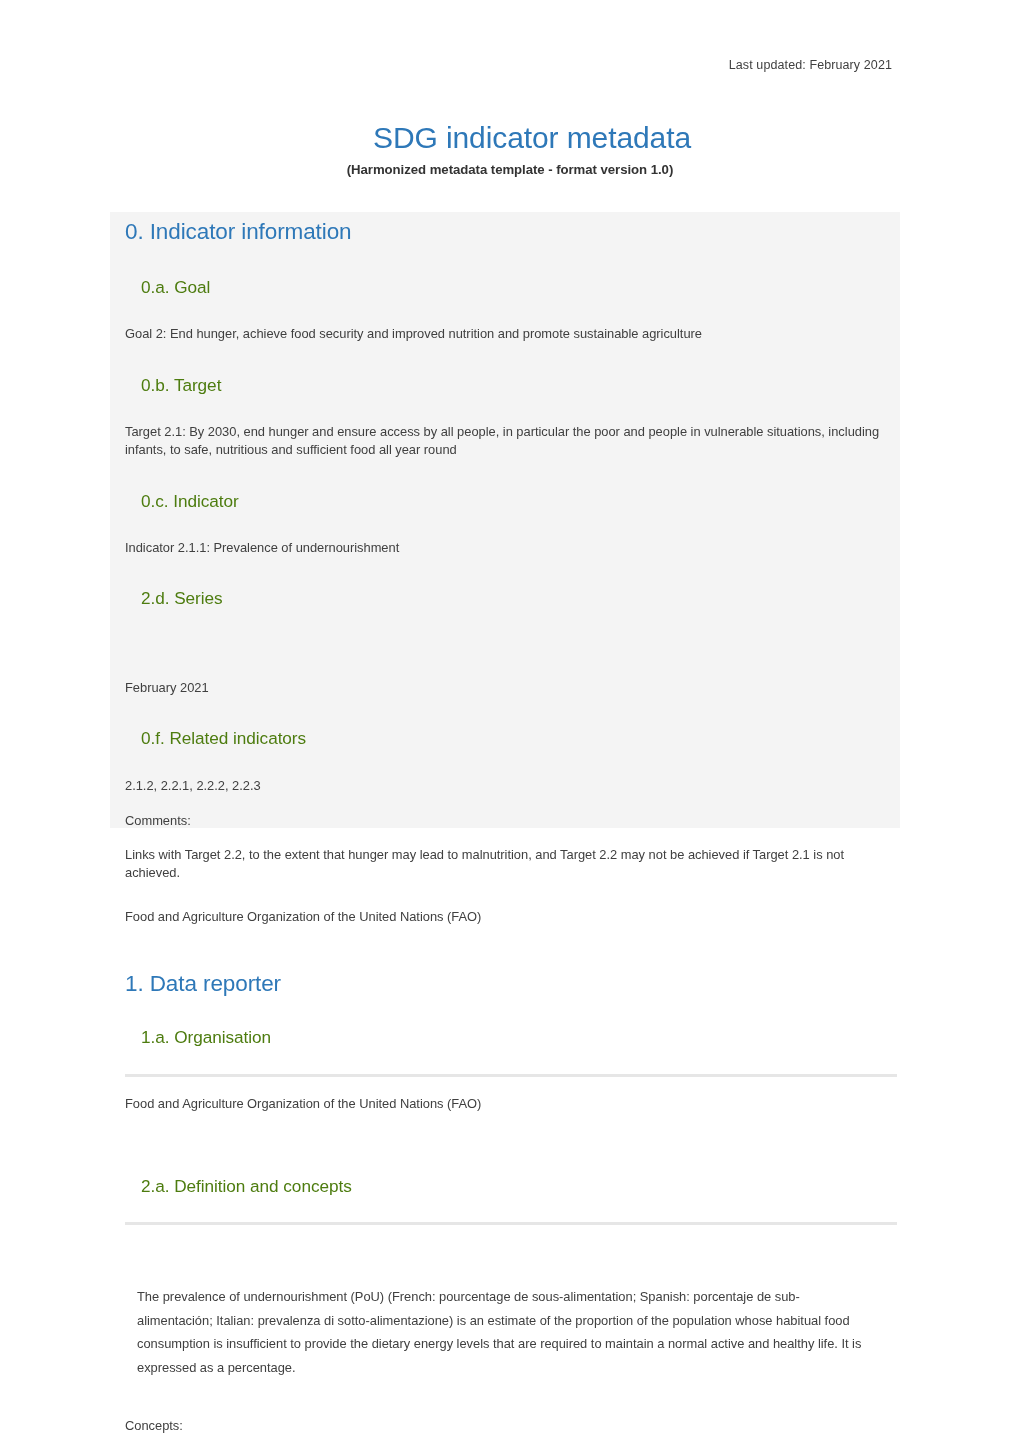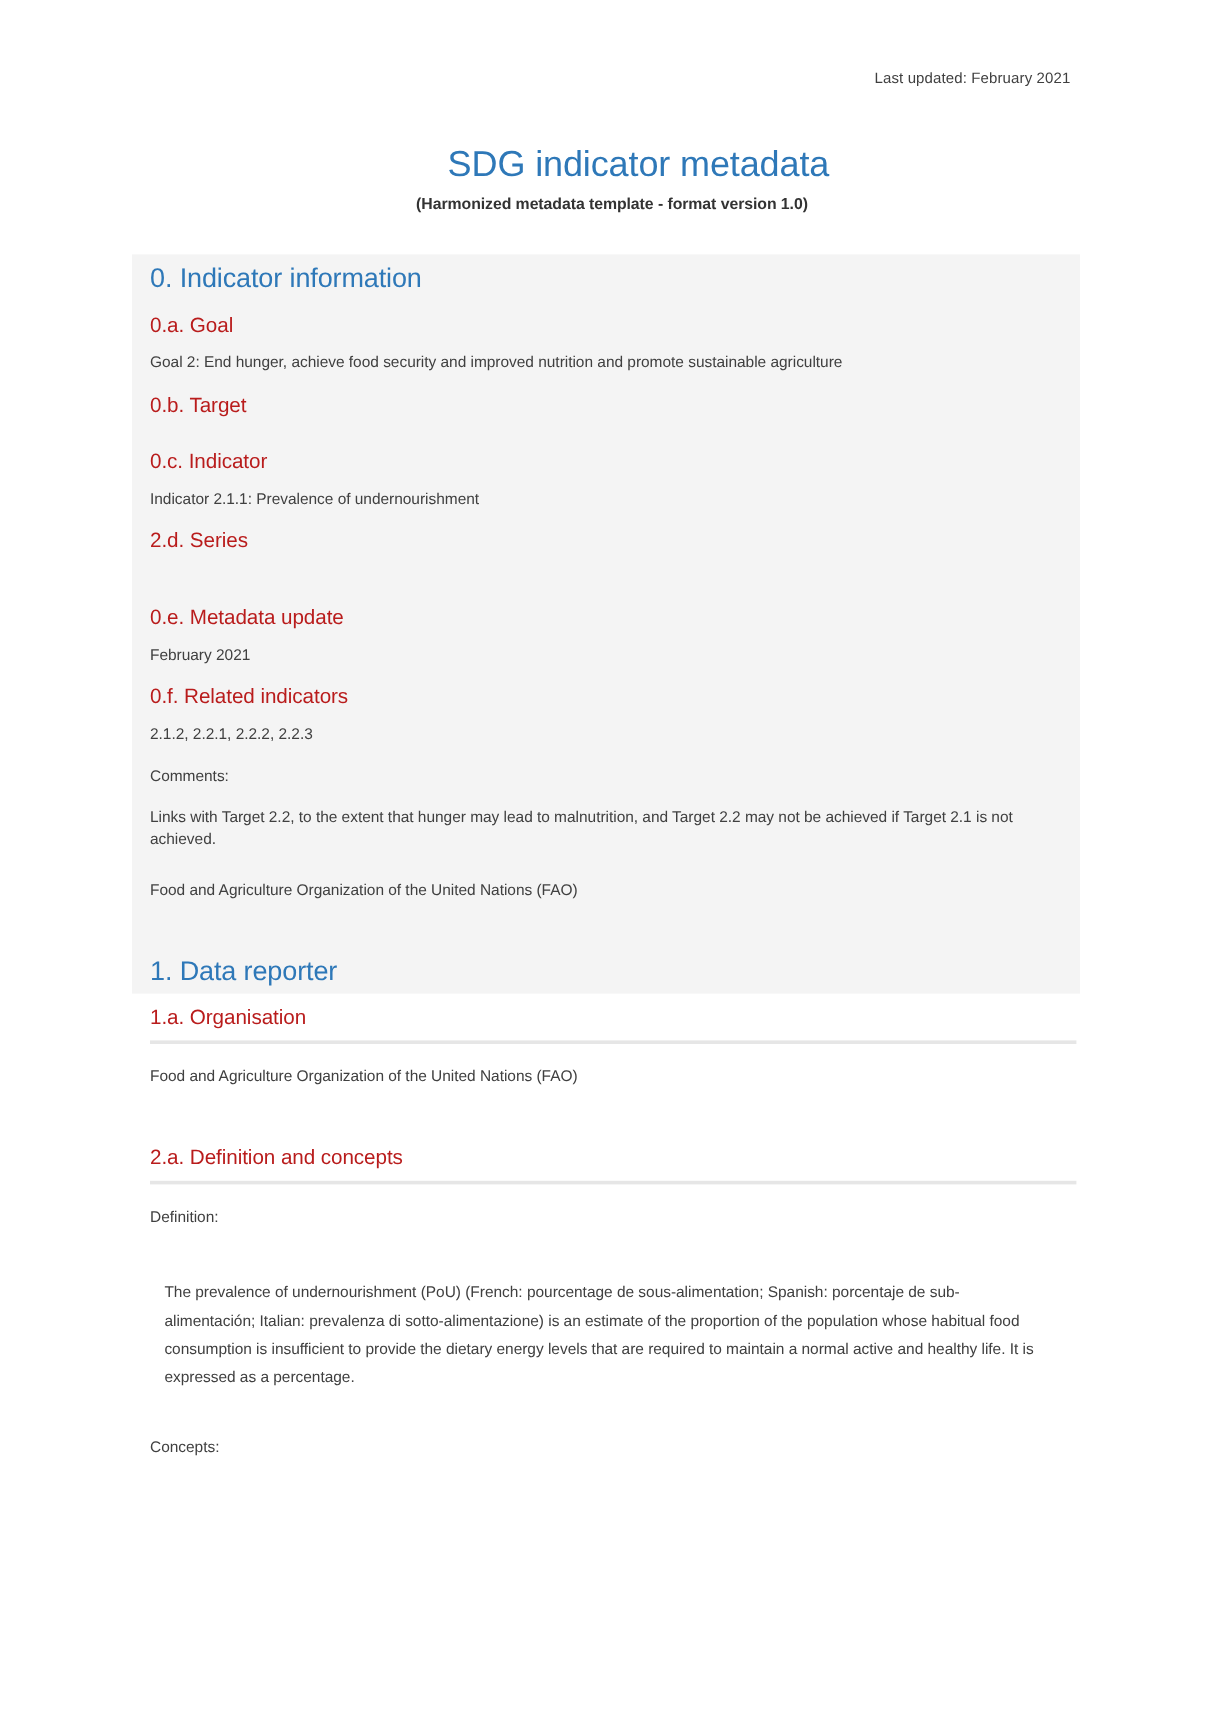--- a/index.html
+++ b/index.html
@@ -67,22 +67,22 @@
     font-size: 22.5px;
     font-weight: 400;
     color: #2e78b8;
     margin: 0;
     line-height: 1.25;
     letter-spacing: -0.1px;
   }
   h2.sub {
     font-size: 17.2px;
     font-weight: 400;
-    color: #b91c1c;
-    margin: 0;
+    color: #4d7c0f;
+    margin: 16px;
     line-height: 1.3;
     letter-spacing: -0.05px;
   }
   p.body {
     font-size: 12.9px;
     color: #404040;
     margin: 0;
     line-height: 1.42;
     letter-spacing: -0.02px;
   }
@@ -131,33 +131,33 @@
     <h1 class="sec">0. Indicator information</h1>
     <div class="sp-14"></div>
 
     <h2 class="sub">0.a. Goal</h2>
     <div class="sp-11"></div>
     <p class="body">Goal 2: End hunger, achieve food security and improved nutrition and promote sustainable agriculture</p>
     <div class="sp-14"></div>
 
     <h2 class="sub">0.b. Target</h2>
     <div class="sp-11"></div>
+    <p class="body">Target 2.1: By 2030, end hunger and ensure access by all people, in particular the poor and people in vulnerable situations, including infants, to safe, nutritious and sufficient food all year round</p>
     <div class="sp-14"></div>
 
     <h2 class="sub">0.c. Indicator</h2>
     <div class="sp-11"></div>
     <p class="body">Indicator 2.1.1: Prevalence of undernourishment</p>
     <div class="sp-14"></div>
 
     <h2 class="sub">2.d. Series</h2>
     <div class="empty-series"></div>
     <p class="body"></p>
     <div class="sp-12"></div>
 
-    <h2 class="sub">0.e. Metadata update</h2>
     <div class="sp-11"></div>
     <p class="body">February 2021</p>
     <div class="sp-14"></div>
 
     <h2 class="sub">0.f. Related indicators</h2>
     <div class="sp-12"></div>
     <p class="body">2.1.2, 2.2.1, 2.2.2, 2.2.3</p>
     <div class="sp-16"></div>
     <p class="body">Comments:</p>
     <div class="sp-16"></div>
@@ -175,20 +175,19 @@
     <hr class="rule">
     <div class="sp-18"></div>
     <p class="body">Food and Agriculture Organization of the United Nations (FAO)</p>
 
     <div class="sp-34"></div>
     <div class="sp-12"></div>
     <h2 class="sub">2.a. Definition and concepts</h2>
     <div class="sp-9"></div>
     <hr class="rule">
     <div class="sp-18"></div>
-    <p class="body">Definition:</p>
     <div class="sp-30"></div>
     <p class="body-loose">The prevalence of undernourishment (PoU) (French: pourcentage de sous-alimentation; Spanish: porcentaje de sub-alimentación; Italian: prevalenza di sotto-alimentazione) is an estimate of the proportion of the population whose habitual food consumption is insufficient to provide the dietary energy levels that are required to maintain a normal active and healthy life. It is expressed as a percentage.</p>
     <div class="sp-26"></div>
     <p class="body">Concepts:</p>
 
   </div>
 </div>
 
 </body></html>

